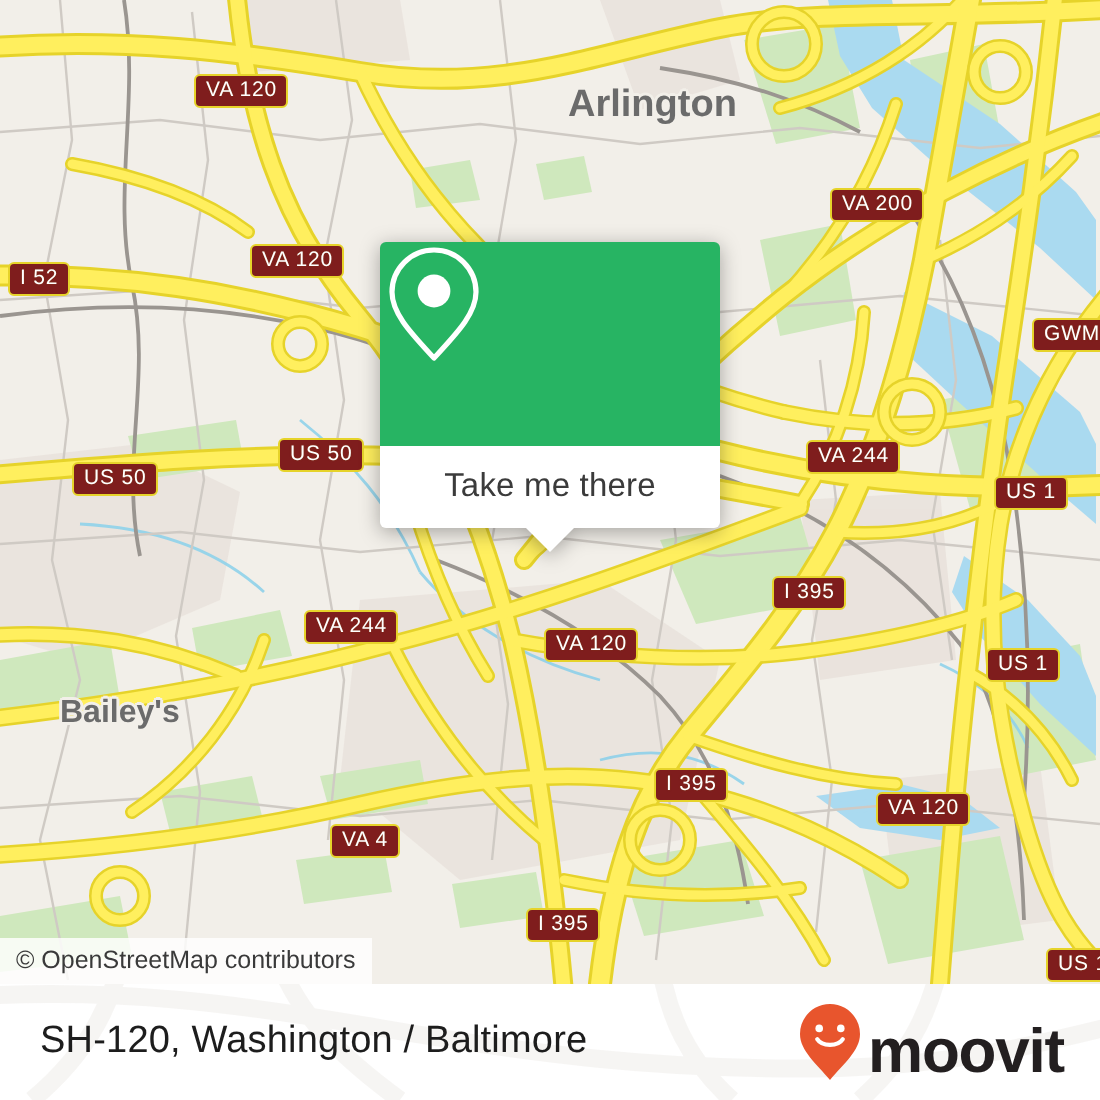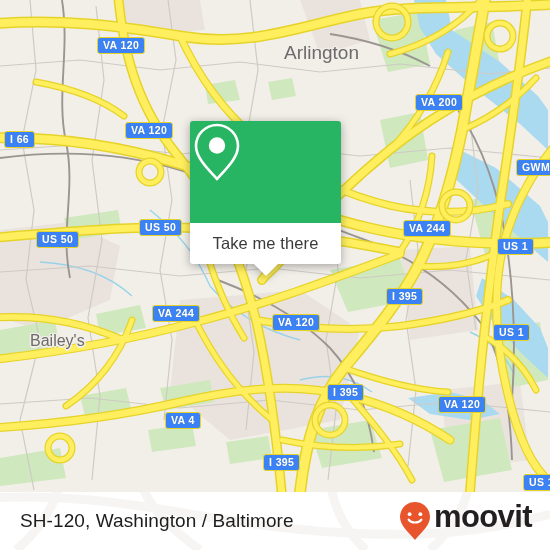--- a/index.html
+++ b/index.html
@@ -10,61 +10,61 @@
   }
   .app{position:relative;width:550px;height:550px;overflow:hidden;background:#fff;}
 
   
   .map{position:absolute;left:0;top:0;width:550px;height:492px;overflow:hidden;background:#f2efe9;}
   .map svg{position:absolute;left:0;top:0;}
 
   
   .shield{
     position:absolute;
-    background:#3b82f6;
+    background:#7f1d1d;
     border:1.5px solid #e6d32a;
     border-radius:3px;
     color:#ffffff;
     font-size:10.5px;
-    font-weight:bold;
+    font-weight:normal;
     letter-spacing:.4px;
     padding:1px 5px 2px 5px;
     line-height:12px;
     white-space:nowrap;
     text-shadow:0 0 1px rgba(120,110,0,.35);
     box-sizing:border-box;
     text-align:center;
   }
 
   
   .place{
     position:absolute;
     color:#6b6b6b;
     font-size:19px;
-    font-weight:normal;
+    font-weight:bold;
     white-space:nowrap;
     text-shadow:
       -1.5px 0 #f2efe9, 1.5px 0 #f2efe9, 0 -1.5px #f2efe9, 0 1.5px #f2efe9,
       -1px -1px #f2efe9, 1px -1px #f2efe9, -1px 1px #f2efe9, 1px 1px #f2efe9;
   }
   .place.small{font-size:16px;line-height:18px;text-align:center;}
 
   
   .attrib{
     position:absolute;left:0;bottom:0;
     background:rgba(255,255,255,.82);
     color:#3a3a3a;
     font-size:12.5px;
     padding:4px 8px 5px 8px;
     white-space:nowrap;
   }
 
   
   .card{
-    position:absolute;left:190px;top:121px;width:151px;
+    position:absolute;left:190px;top:121px;width:170px;
     filter:drop-shadow(0 2px 5px rgba(0,0,0,.32));
   }
   .card-top{
     height:102px;border-radius:3px 3px 0 0;
     display:flex;align-items:center;justify-content:center;
   }
   .card-bottom{
     background:#ffffff;height:41px;border-radius:0 0 3px 3px;
     display:flex;align-items:center;justify-content:center;
     position:relative;
@@ -87,21 +87,21 @@
     display:flex;align-items:center;justify-content:space-between;
     box-sizing:border-box;padding:0 18px 0 20px;
     overflow:hidden;
   }
   .footer .ghost{
     position:absolute;left:0;top:0;width:550px;height:58px;opacity:.55;
   }
   .footer-title{
     position:relative;color:#1d1d1d;font-size:19px;letter-spacing:.1px;white-space:nowrap;
   }
-  .brand{position:relative;display:flex;align-items:flex-start;gap:2px;}
+  .brand{position:relative;display:flex;align-items:flex-end;gap:2px;}
   .brand-word{
     color:#231f20;font-size:31px;font-weight:bold;letter-spacing:-0.6px;line-height:31px;
   }
 </style>
 </head>
 <body>
 
 <div class="app">
 
   <div class="map">
@@ -275,41 +275,42 @@
           <circle cx="500" cy="36" r="13"></circle>
           <circle cx="456" cy="206" r="14"></circle>
           <circle cx="330" cy="420" r="15"></circle>
           <circle cx="150" cy="172" r="11"></circle>
           <circle cx="60" cy="448" r="12"></circle>
         </g>
       </g>
     </svg>
 
     <div class="place" style="left:284px;top:42px;">Arlington</div>
-    <div class="place small" style="left:30px;top:332px;">Bailey's</div>
+    <div class="place small" style="left:30px;top:348px;">Bailey's</div>
 
     <div class="shield" style="left:97px;top:37px;">VA 120</div>
     <div class="shield" style="left:415px;top:94px;">VA 200</div>
     <div class="shield" style="left:125px;top:122px;">VA 120</div>
-    <div class="shield" style="left:4px;top:131px;">I 66</div>
+    <div class="shield" style="left:4px;top:131px;">I 52</div>
     <div class="shield" style="left:516px;top:159px;">GWMP</div>
     <div class="shield" style="left:139px;top:219px;">US 50</div>
     <div class="shield" style="left:403px;top:220px;">VA 244</div>
     <div class="shield" style="left:36px;top:231px;">US 50</div>
     <div class="shield" style="left:497px;top:238px;">US 1</div>
     <div class="shield" style="left:386px;top:288px;">I 395</div>
     <div class="shield" style="left:152px;top:305px;">VA 244</div>
     <div class="shield" style="left:272px;top:314px;">VA 120</div>
     <div class="shield" style="left:493px;top:324px;">US 1</div>
     <div class="shield" style="left:327px;top:384px;">I 395</div>
     <div class="shield" style="left:165px;top:412px;">VA 4</div>
     <div class="shield" style="left:438px;top:396px;">VA 120</div>
     <div class="shield" style="left:263px;top:454px;">I 395</div>
     <div class="shield" style="left:523px;top:474px;">US 1</div>
 
+    <div class="attrib">© OpenStreetMap contributors</div>
 
     <div class="card">
       <div class="card-top" style="background:#27b463;">
         <svg width="54" height="62" viewBox="0 0 54 62">
           <path d="M27 4 C 15.4 4, 6 13.4, 6 25 C 6 36, 16 46, 27 58
                    C 38 46, 48 36, 48 25 C 48 13.4, 38.6 4, 27 4 Z" fill="none" stroke="#ffffff" stroke-width="2.6" stroke-linejoin="round"></path>
           <circle cx="27" cy="24.5" r="8.2" fill="#ffffff"></circle>
         </svg>
       </div>
       <div class="card-bottom">

